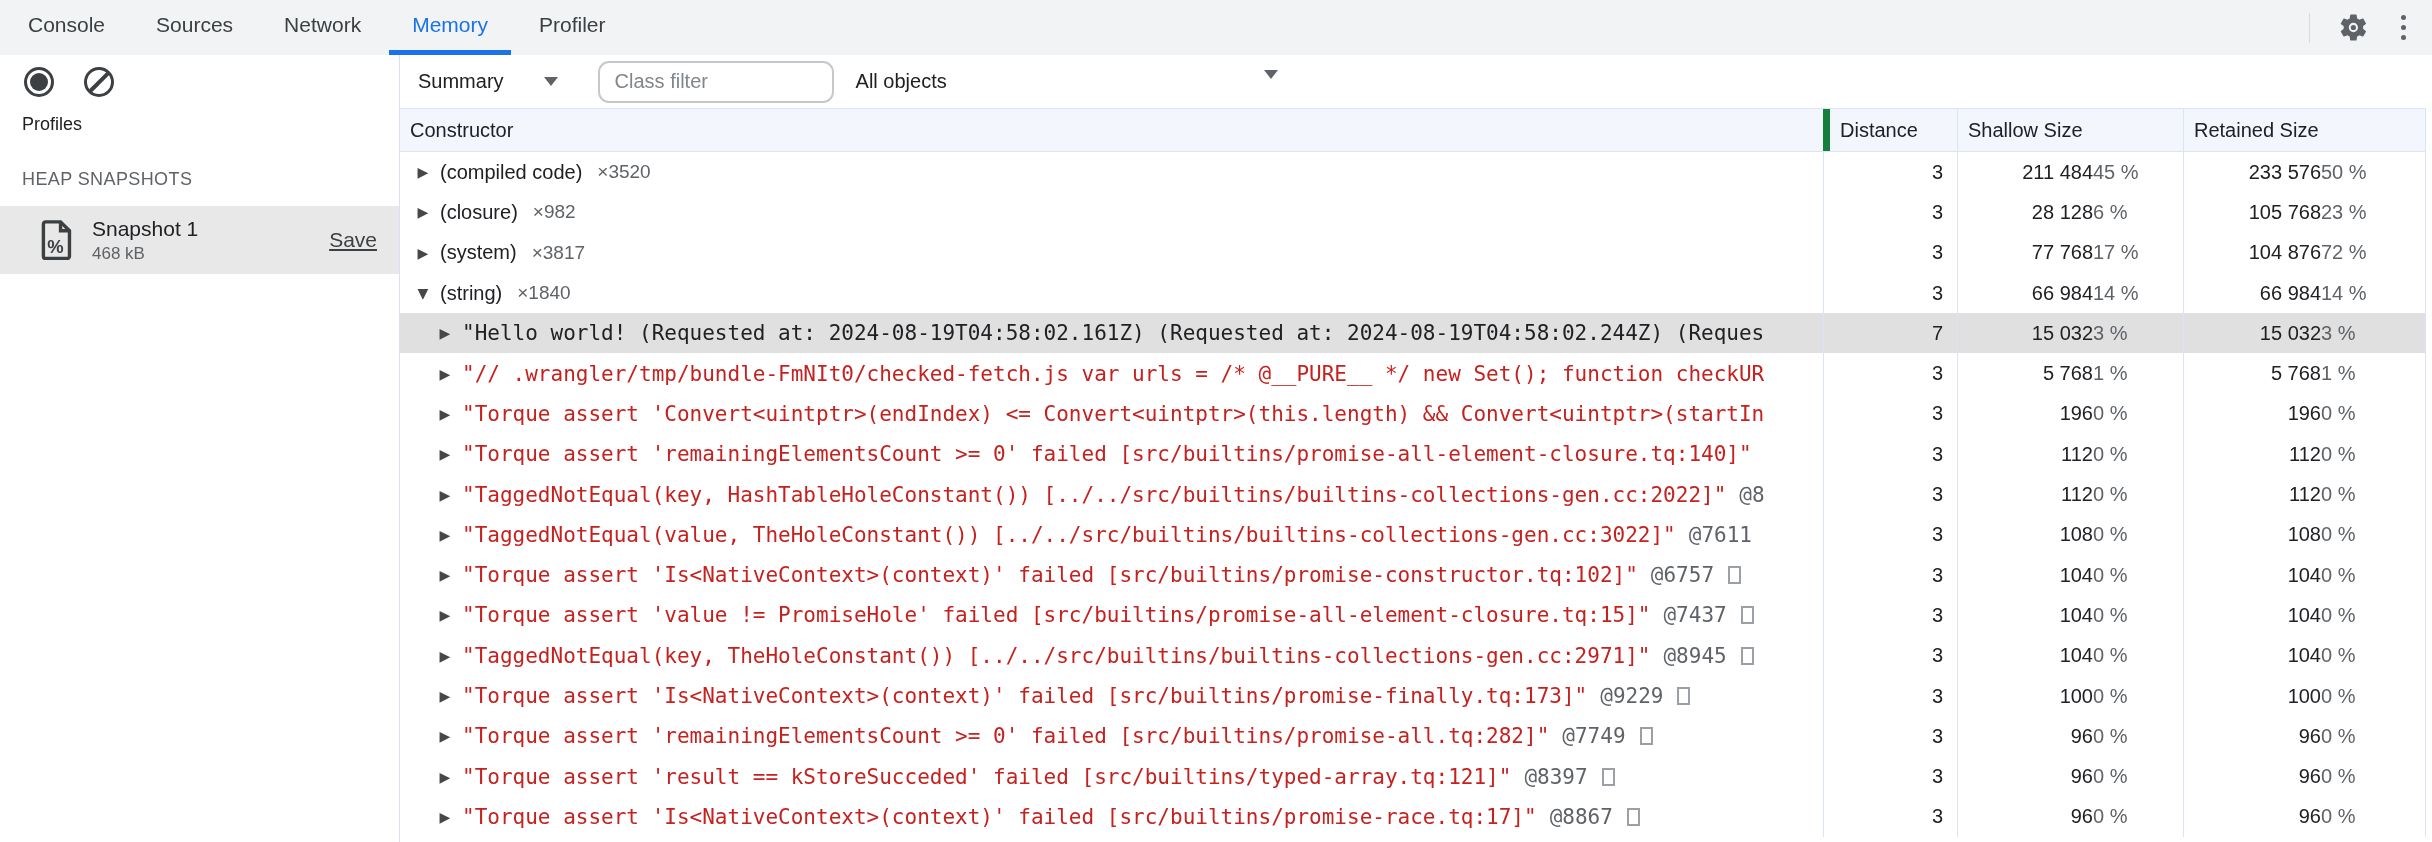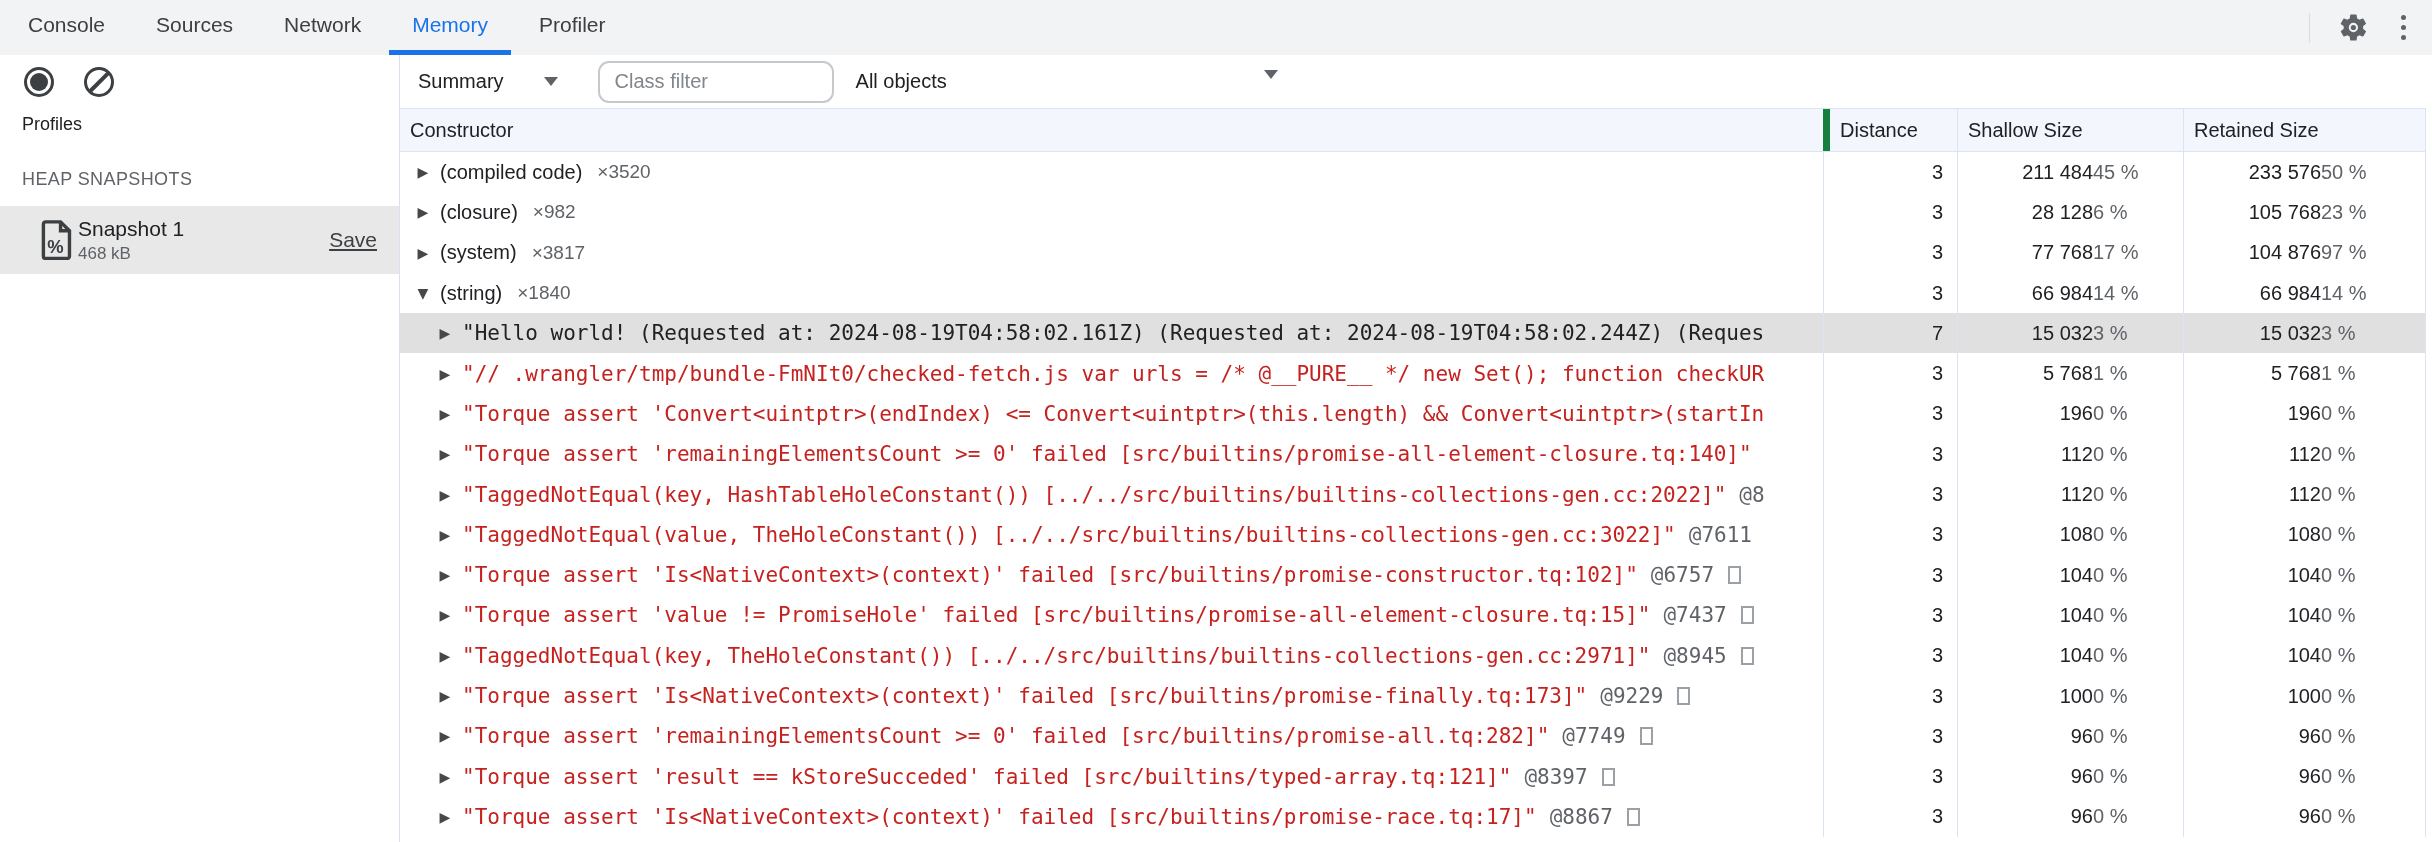--- a/index.html
+++ b/index.html
@@ -26,21 +26,21 @@
   .sidebar-toolbar { height:53px; flex:none; display:flex; align-items:center; gap:30px; padding-left:24px; }
   .record-icon { width:30px; height:30px; border:3.5px solid #3c4043; border-radius:50%; position:relative; }
   .record-icon::after { content:''; position:absolute; inset:3px; background:#3c4043; border-radius:50%; }
   .clear-icon { width:30px; height:30px; border:3.5px solid #3c4043; border-radius:50%; position:relative; }
   .clear-icon::after { content:''; position:absolute; width:3.5px; height:25px; background:#3c4043;
                        left:50%; top:50%; transform:translate(-50%,-50%) rotate(45deg); }
   .sidebar-title { font-size:18px; color:#202124; margin:6px 0 0 22px; }
   .sidebar-section { font-size:18px; color:#5f6368; letter-spacing:.4px; margin:34px 0 0 22px; }
   .snapshot-item { margin-top:16px; height:68px; background:#e8e8e8; display:flex; align-items:center; }
   .snapshot-icon { margin-left:40px; flex:none; display:flex; }
-  .snapshot-text { margin-left:4px; display:flex; flex-direction:column; gap:3px; }
+  .snapshot-text { margin-left:18px; display:flex; flex-direction:column; gap:3px; }
   .snapshot-name { font-size:21px; color:#202124; }
   .snapshot-size { font-size:17px; color:#5f6368; }
   .save-link { margin-left:auto; margin-right:22px; font-size:21px; color:#3c4043;
                text-decoration:underline; cursor:pointer; }
 
   
   .main { flex:1; min-width:0; display:flex; flex-direction:column; }
   .main-toolbar { height:53px; flex:none; display:flex; align-items:center; padding-left:18px; }
   .tool-label { font-size:20px; color:#202124; }
   .dd-arrow { width:0; height:0; border-left:7px solid transparent; border-right:7px solid transparent;
@@ -191,21 +191,21 @@
                 <span class="cat-name">(system)</span>
                 <span class="cat-count">×3817</span>
               </div>
               <div class="cell-distance">3</div>
               <div class="cell-size shallow">
                 <span class="num">77 768</span>
                 <span class="pct">17 %</span>
               </div>
               <div class="cell-size retained">
                 <span class="num">104 876</span>
-                <span class="pct">97 %</span>
+                <span class="pct">72 %</span>
               </div>
             </div>
             <div class="row">
               <div class="cell-constructor">
                 <span class="arrow lvl0">▼</span>
                 <span class="cat-name">(string)</span>
                 <span class="cat-count">×1840</span>
               </div>
               <div class="cell-distance">3</div>
               <div class="cell-size shallow">

